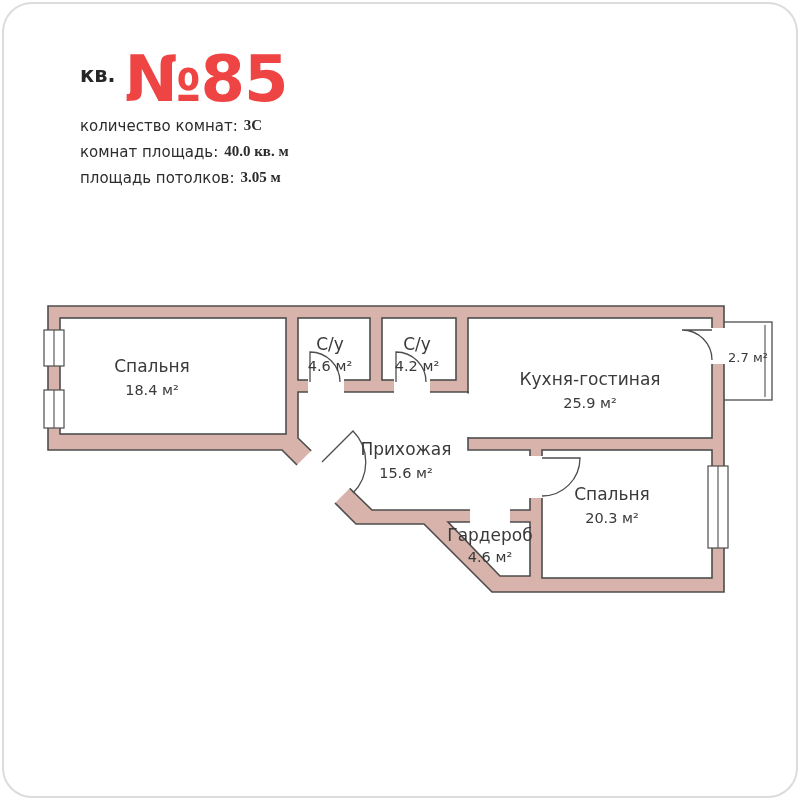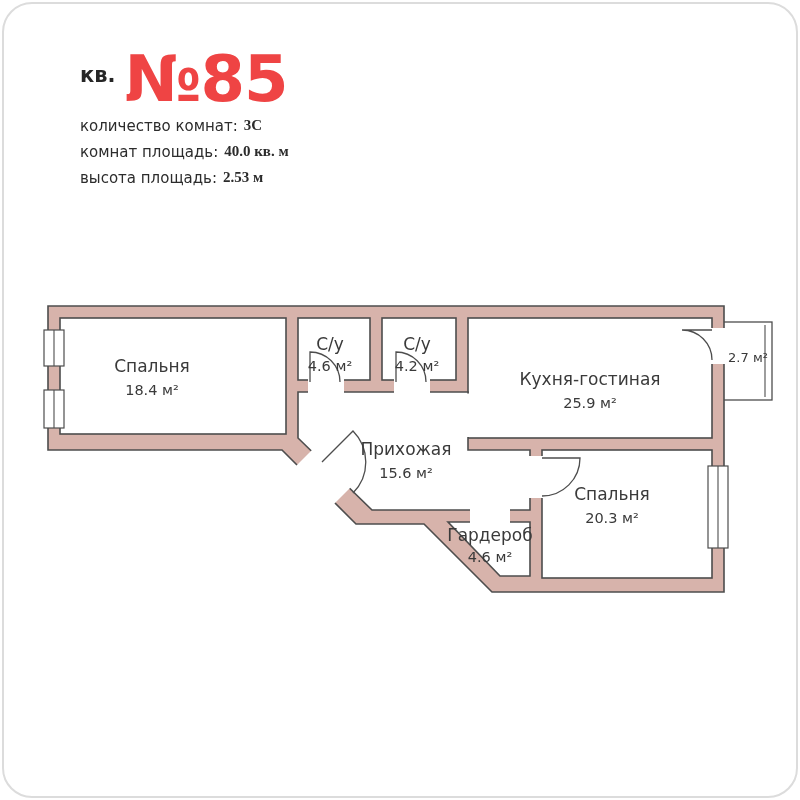--- a/index.html
+++ b/index.html
@@ -50,22 +50,22 @@
   <div class="details">
     <div class="detail-row">
       <span class="detail-label">количество комнат:</span>
       <span class="detail-value">3С</span>
     </div>
     <div class="detail-row">
       <span class="detail-label">комнат площадь:</span>
       <span class="detail-value">40.0 кв. м</span>
     </div>
     <div class="detail-row">
-      <span class="detail-label">высота площадь:</span>
-      <span class="detail-value">2.53 м</span>
+      <span class="detail-label">площадь потолков:</span>
+      <span class="detail-value">3.05 м</span>
     </div>
   </div>
 </div>
 
 <svg class="plan" width="800" height="800" viewBox="0 0 800 800">
 
   <rect class="balcony" x="722" y="322" width="50" height="78"></rect>
   <line class="winline" x1="765" y1="325" x2="765" y2="397"></line>
 
   <polygon class="wall" points="48,306 724,306 724,592 492,592 424,524 356,524 282,450 48,450"></polygon>

